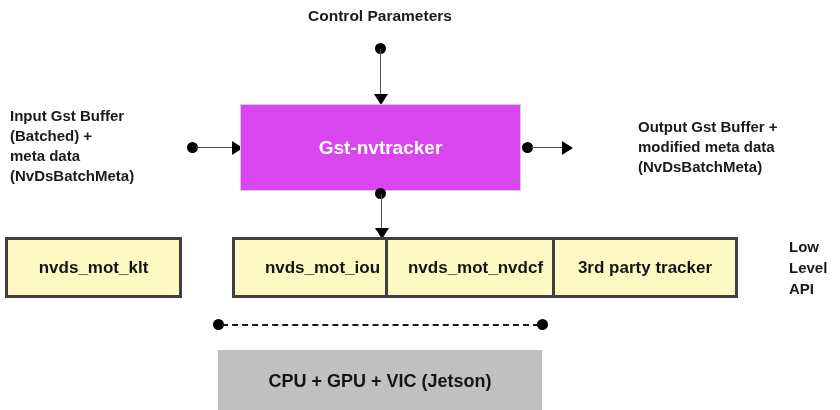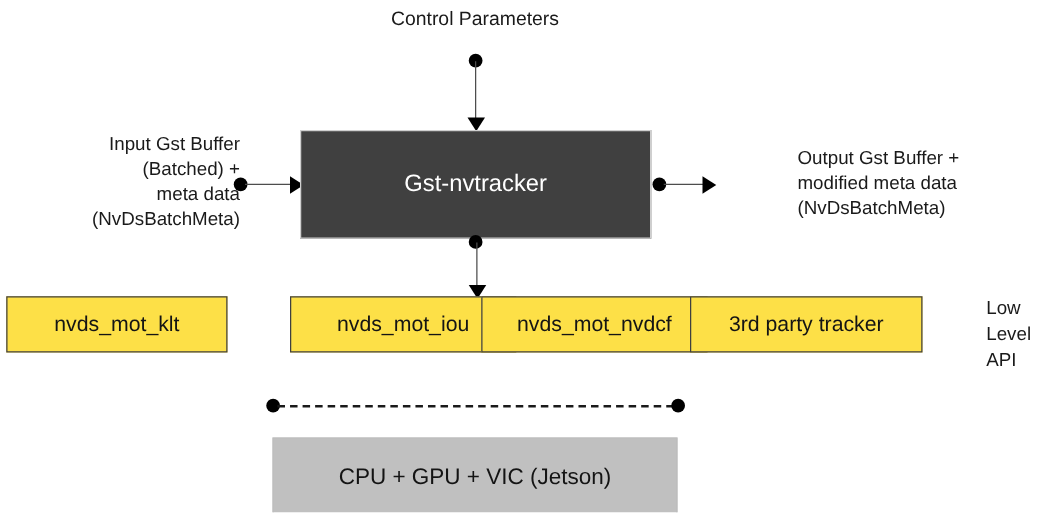--- a/index.html
+++ b/index.html
@@ -10,39 +10,39 @@
   body {
     font-family: "Liberation Sans", sans-serif;
   }
   #canvas {
     position: relative;
     width: 840px;
     height: 410px;
     background: #ffffff;
     overflow: hidden;
   }
-  .abs { position: absolute; }
+  .abs { position: absolute; font-weight: bold; }
 
   
   .label {
     color: #1a1a1a;
     font-size: 15px;
     line-height: 19px;
     white-space: pre-line;
   }
   #control-parameters-label {
     left: 0; top: 6px;
     width: 760px;
     text-align: center;
     font-size: 15.5px;
   }
   #input-label {
     left: 10px; top: 106px;
     width: 182px;
-    text-align: right;
+    text-align: left;
     line-height: 20px;
   }
   #output-label {
     left: 590px; top: 117px;
     width: 230px;
     text-align: left;
     line-height: 20px;
     margin-left: 48px;
   }
   #low-level-api-label {
@@ -61,32 +61,32 @@
   .box {
     box-sizing: border-box;
     display: flex;
     align-items: center;
     justify-content: center;
     border: 1px solid #d2d2d2;
   }
   #gst-nvtracker-box {
     left: 240px; top: 104px;
     width: 281px; height: 87px;
-    background: #404040;
+    background: #d946ef;
     border: 1px solid #cfcfcf;
   }
   #gst-nvtracker-box .box-text {
     color: #ffffff;
     font-size: 19px;
   }
   .ll-box {
     top: 237px;
-    height: 45px;
-    background: #fde047;
-    border: 1px solid #404040;
+    height: 61px;
+    background: #fef9c3;
+    border: 3px solid #404040;
   }
   .ll-box .box-text {
     color: #141414;
     font-size: 17px;
   }
   #ll-box-0 { left: 5px;   width: 177px; }
   #ll-box-1 { left: 192px; width: 181px; margin-left: 40px; }
   #ll-box-2 { left: 385px; width: 181px; }
   #ll-box-3 { left: 552px; width: 186px; }
 

